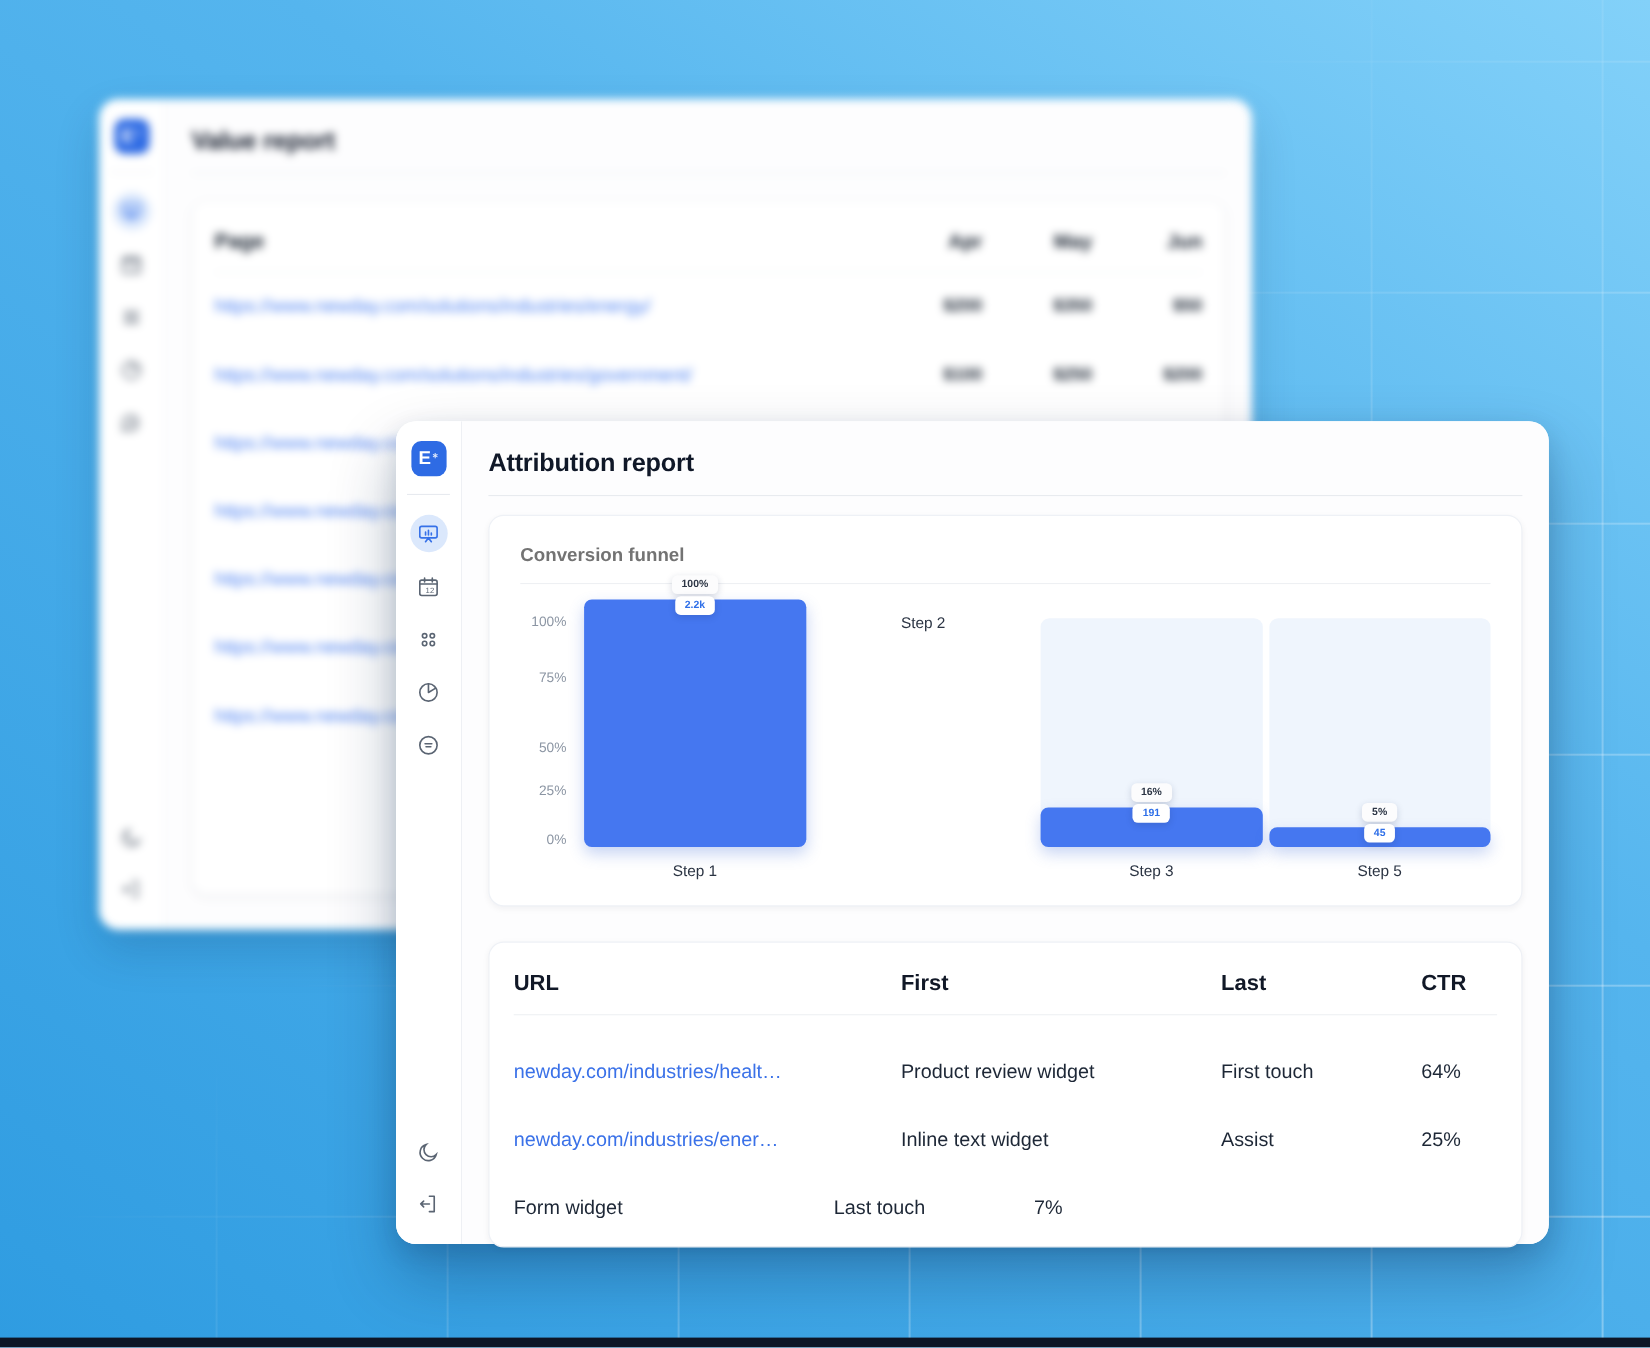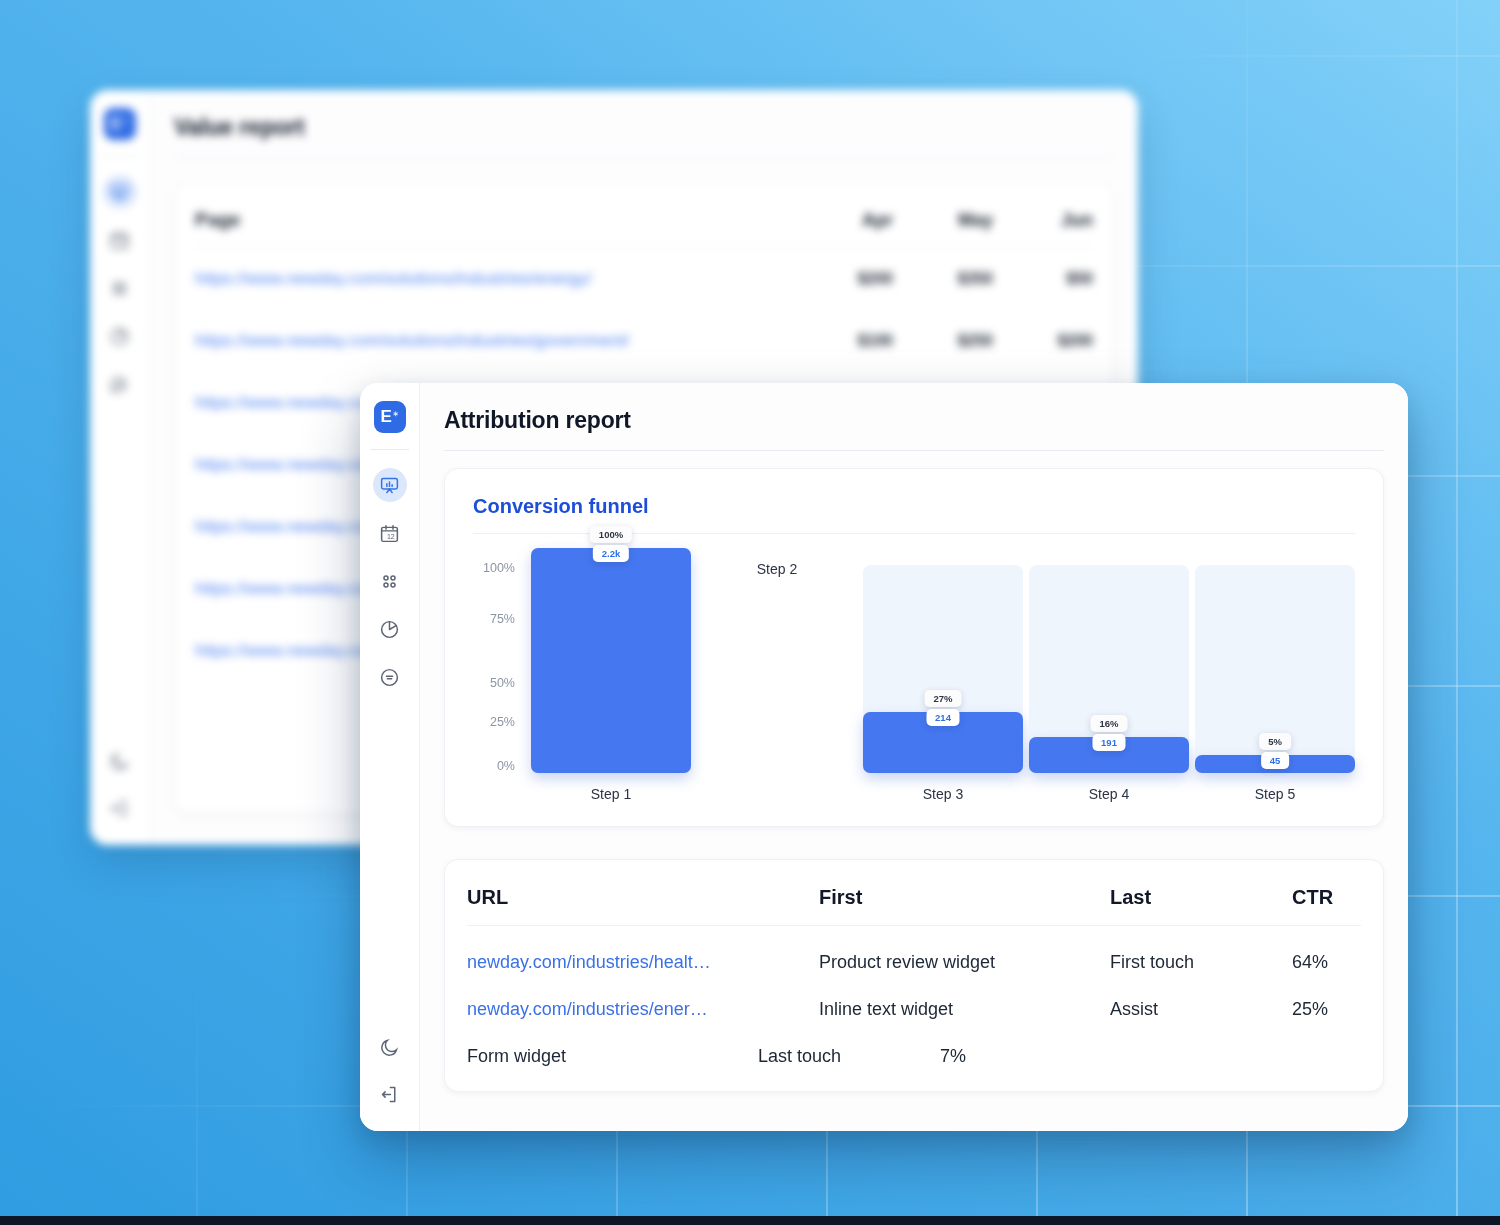--- a/index.html
+++ b/index.html
@@ -73,21 +73,21 @@
   .bk-head { display:flex; align-items:baseline; }
   .bk-head .bk-page { flex:1; font-size:19px; font-weight:700; color:#16202e; }
   .bk-head .bk-m { width:100px; text-align:right; font-size:18px; font-weight:700; color:#16202e; }
   .bk-divider { height:1px; background:#eef0f3; margin-top:16px; }
   .bk-row { display:flex; align-items:center; height:62px; }
   .bk-row .bk-url { flex:1; font-size:17px; color:#4d82f2; text-decoration:none; white-space:nowrap; overflow:hidden; }
   .bk-row .bk-v { width:100px; text-align:right; font-size:16px; font-weight:600; color:#1f2937; }
 
   
   .chart-card { margin-top:17px; padding:26px 28px 24px 28px; }
-  .chart-title { font-size:20px; font-weight:700; color:#1d4ed8; }
+  .chart-title { font-size:17px; font-weight:700; color:#737373; }
   .chart-hr { height:1px; background:#eef0f3; margin-top:15px; }
   .chart-wrap { display:flex; margin-top:14px; }
   .y-axis { width:58px; flex:0 0 58px; position:relative; height:225px; }
   .y-axis span { position:absolute; right:16px; font-size:12.5px; color:#8b95a3; }
   .y-t0 { top:13px; } .y-t1 { top:64px; } .y-t2 { top:128px; } .y-t3 { top:167px; } .y-t4 { top:211px; }
   .cols { flex:1; display:flex; gap:6px; }
   .chart-col { flex:1; display:flex; flex-direction:column; }
   .plot { position:relative; height:225px; }
   .col-bg { position:absolute; left:0; right:0; top:17px; bottom:0; background:#eff5fd; border-radius:8px; }
   .bar {
@@ -103,21 +103,21 @@
     box-shadow:0 2px 7px rgba(25,45,90,.18); font-size:9.5px; font-weight:700;
   }
   .tt-pct { color:#2c3545; background:#fcfcfd; }
   .tt-val { color:#2e6fe8; }
   .step-label { text-align:center; margin-top:13px; font-size:14px; color:#2b3443; }
 
   
   .table-card { margin-top:32px; padding:26px 22px 24px 22px; }
   .ft-head { display:flex;justify-content:flex-end; }
   .ft-head > div { font-size:20px; font-weight:700; color:#111827; }
-  .ft-row { display:flex; align-items:center; margin-top:26px;justify-content:space-between; }
+  .ft-row { display:flex; align-items:center; margin-top:41px;justify-content:space-between; }
   .c-url { width:352px; } .c-widget { width:291px; } .c-type { width:182px; } .c-ctr { flex:1; }
   .ft-hr { height:1px; background:#eef0f3; margin-top:16px; }
   .ft-row .c-url a { font-size:18px; color:#3a71e8; text-decoration:none; }
   .ft-row div { font-size:18px; color:#1d2736; }
 </style>
 </head>
 <body>
 
 <div class="bg-grid"></div>
 
@@ -304,38 +304,27 @@
               </div>
             </div>
             <div class="step-label">Step 1</div>
           </div>
           <div class="chart-col">
             <div class="step-label">Step 2</div>
           </div>
           <div class="chart-col">
             <div class="plot">
               <div class="col-bg" style="background: rgb(239, 245, 253);"></div>
-              <div class="bar" style="height: 61px; background: rgb(69, 119, 240);"></div>
-              <div class="tooltip" style="bottom: 47px;">
-                <div class="tt-chip tt-pct">27%</div>
-                <div class="tt-chip tt-val">214</div>
-              </div>
-            </div>
-            <div class="step-label">Step 3</div>
-          </div>
-          <div class="chart-col">
-            <div class="plot">
-              <div class="col-bg" style="background: rgb(239, 245, 253);"></div>
               <div class="bar" style="height: 36px; background: rgb(69, 119, 240);"></div>
               <div class="tooltip" style="bottom: 22px;">
                 <div class="tt-chip tt-pct">16%</div>
                 <div class="tt-chip tt-val">191</div>
               </div>
             </div>
-            <div class="step-label">Step 4</div>
+            <div class="step-label">Step 3</div>
           </div>
           <div class="chart-col">
             <div class="plot">
               <div class="col-bg" style="background: rgb(239, 245, 253);"></div>
               <div class="bar" style="height: 18px; background: rgb(69, 119, 240);"></div>
               <div class="tooltip" style="bottom: 4px;">
                 <div class="tt-chip tt-pct">5%</div>
                 <div class="tt-chip tt-val">45</div>
               </div>
             </div>

